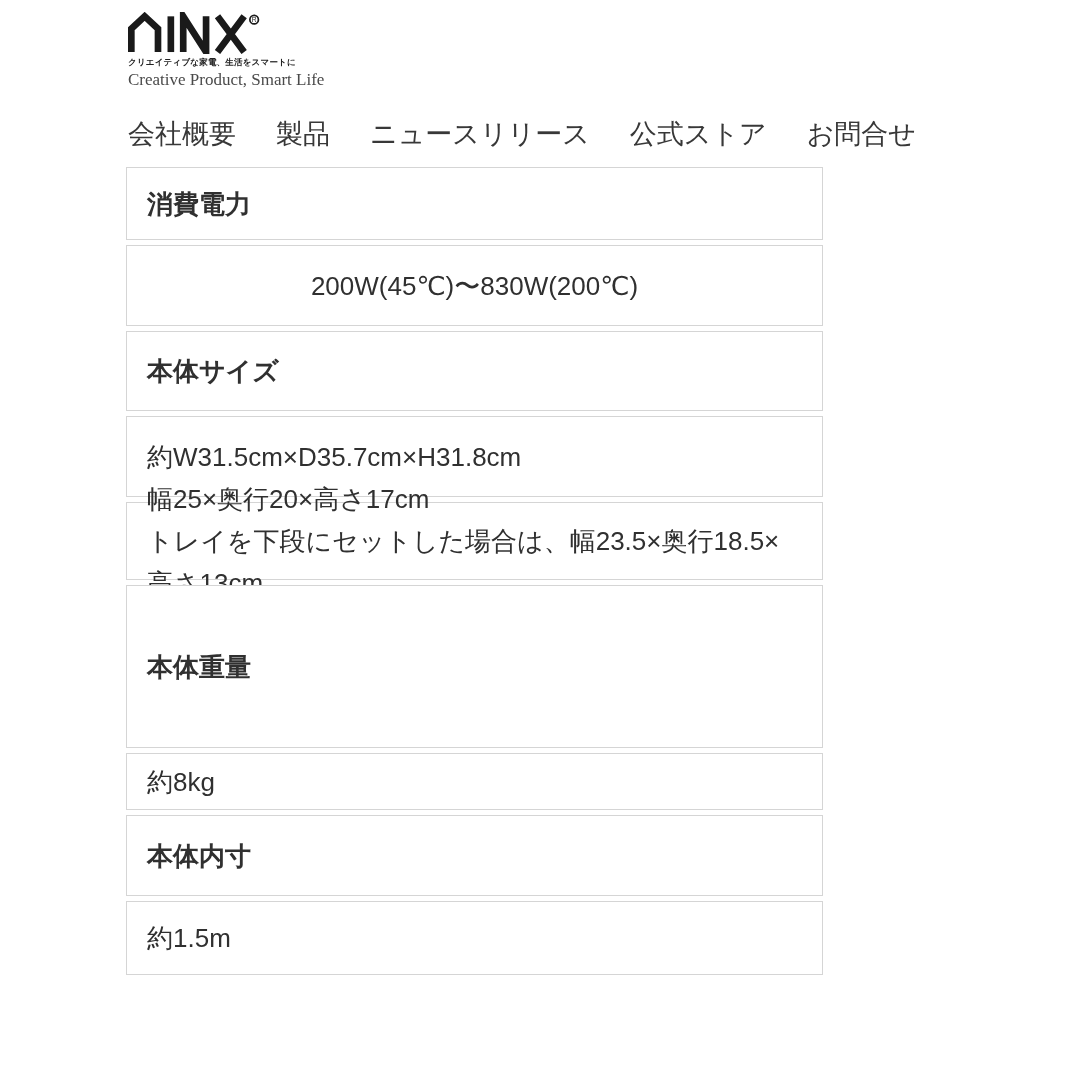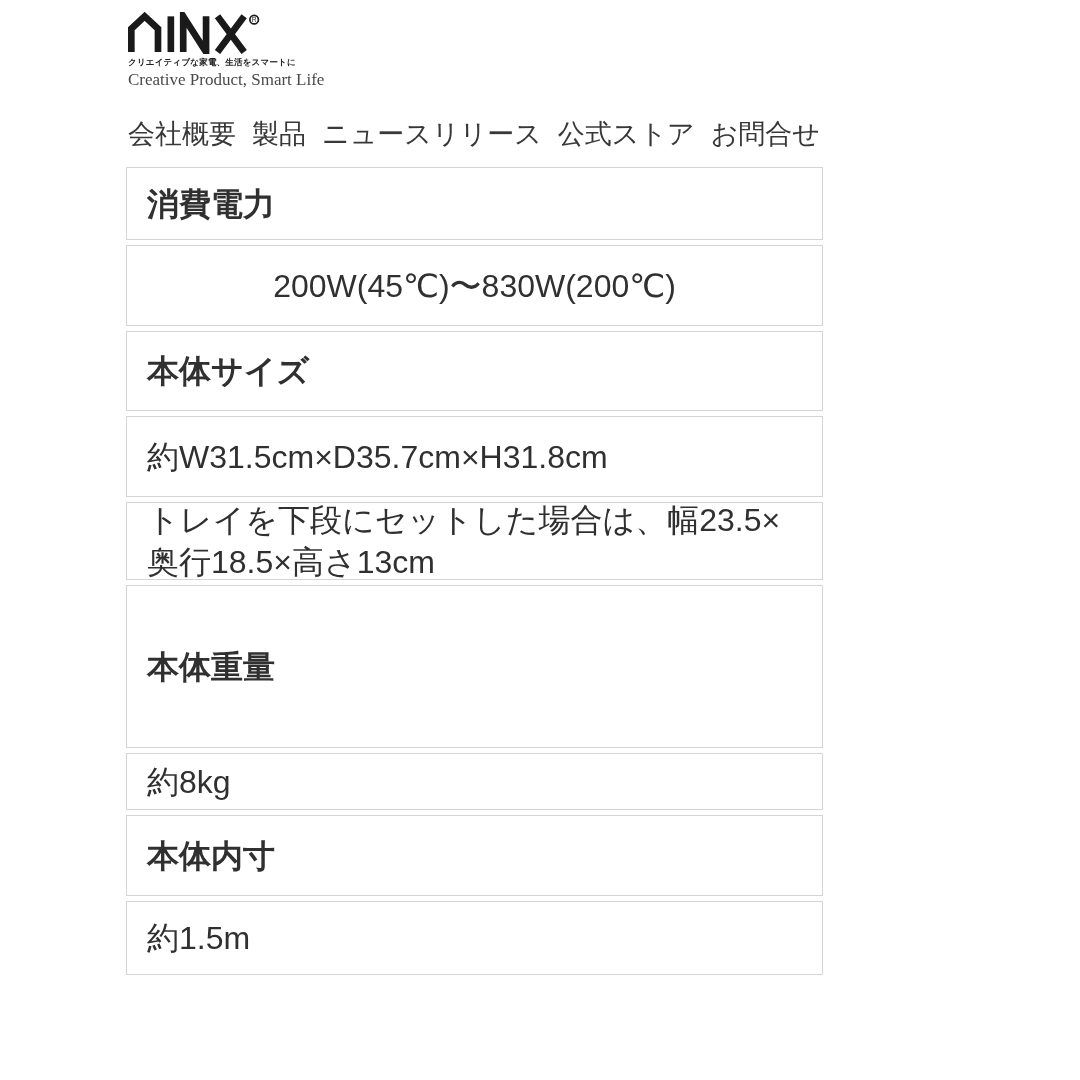--- a/index.html
+++ b/index.html
@@ -29,37 +29,37 @@
     letter-spacing:.2px;margin-top:3px;white-space:nowrap;width:146px;
   }
   .tagline-en{
     font-family:"Liberation Serif","DejaVu Serif",serif;
     font-size:17px;color:var(--tagline_en);
     margin-top:1px;width:146px;text-align:center;white-space:nowrap;
   }
   
   .nav{
     position:absolute;left:128px;top:116px;
-    display:flex;gap:16px;
+    display:flex;gap:40px;
     font-size:27px;line-height:36px;font-weight:500;
     color:var(--nav_text);
   }
   .nav-item{white-space:nowrap;cursor:pointer;}
   
   .spec{
     position:absolute;left:126px;top:167px;width:697px;
     display:flex;flex-direction:column;gap:5px;
   }
   .spec-row{
     box-sizing:border-box;
     border:1.5px solid var(--border);
     background:var(--bg);
     display:flex;flex-direction:column;justify-content:center;
     padding:0 20px;
-    font-size:32px;line-height:42px;color:var(--text);
+    font-size:26px;line-height:42px;color:var(--text);
   }
   .cell-label{font-weight:700;}
   .spec-row:nth-child(1){height:73px;}
   .spec-row:nth-child(2){height:81px;text-align:center;}
   .spec-row:nth-child(3){height:80px;}
   .spec-row:nth-child(4){height:81px;}
   .spec-row:nth-child(5){height:78px;}
   .spec-row:nth-child(6){height:163px;}
   .spec-row:nth-child(7){height:57px;}
   .spec-row:nth-child(8){height:81px;}
@@ -102,20 +102,21 @@
     <div class="spec-row cell-value">
       <div class="line">200W(45℃)〜830W(200℃)</div>
     </div>
     <div class="spec-row cell-label">
       <div class="line">本体サイズ</div>
     </div>
     <div class="spec-row cell-value">
       <div class="line">約W31.5cm×D35.7cm×H31.8cm</div>
     </div>
     <div class="spec-row cell-value">
+      <div class="line">幅25×奥行20×高さ17cm</div>
       <div class="line">トレイを下段にセットした場合は、幅23.5×奥行18.5×高さ13cm</div>
     </div>
     <div class="spec-row cell-label">
       <div class="line">本体重量</div>
     </div>
     <div class="spec-row cell-value">
       <div class="line">約8kg</div>
     </div>
     <div class="spec-row cell-label">
       <div class="line">本体内寸</div>

